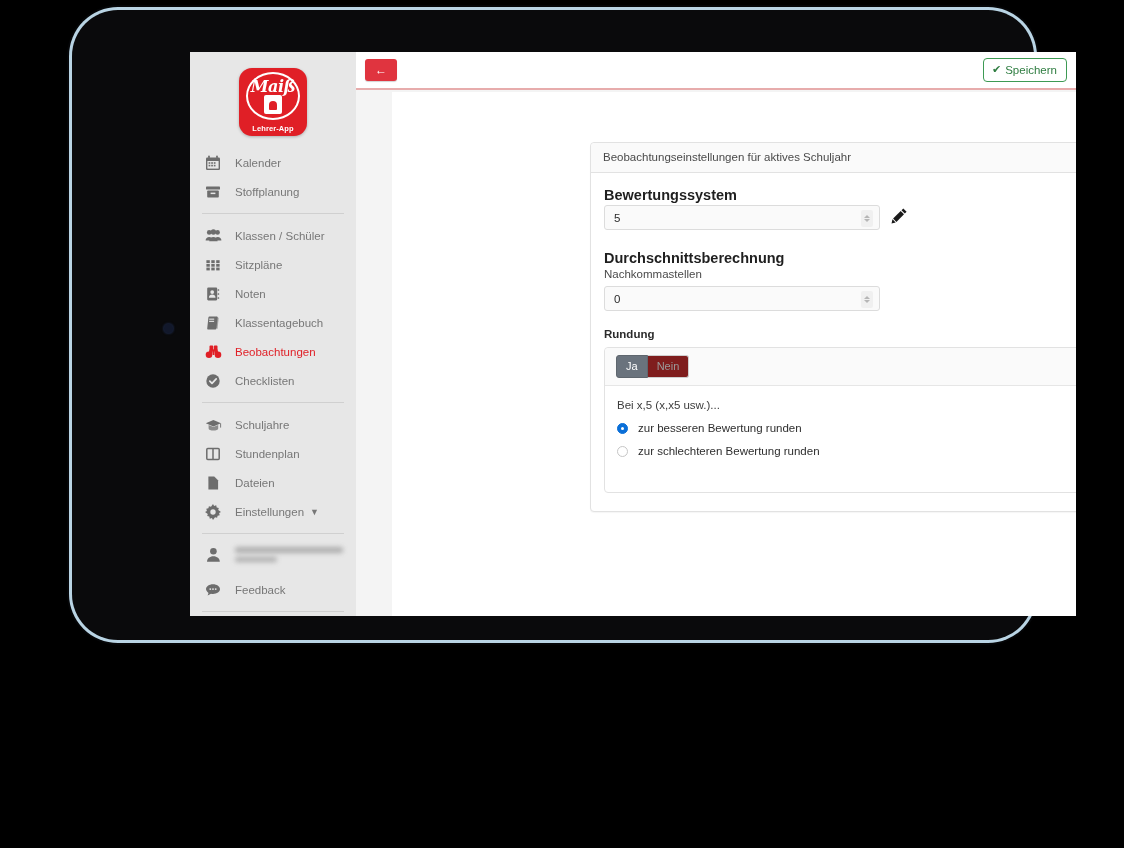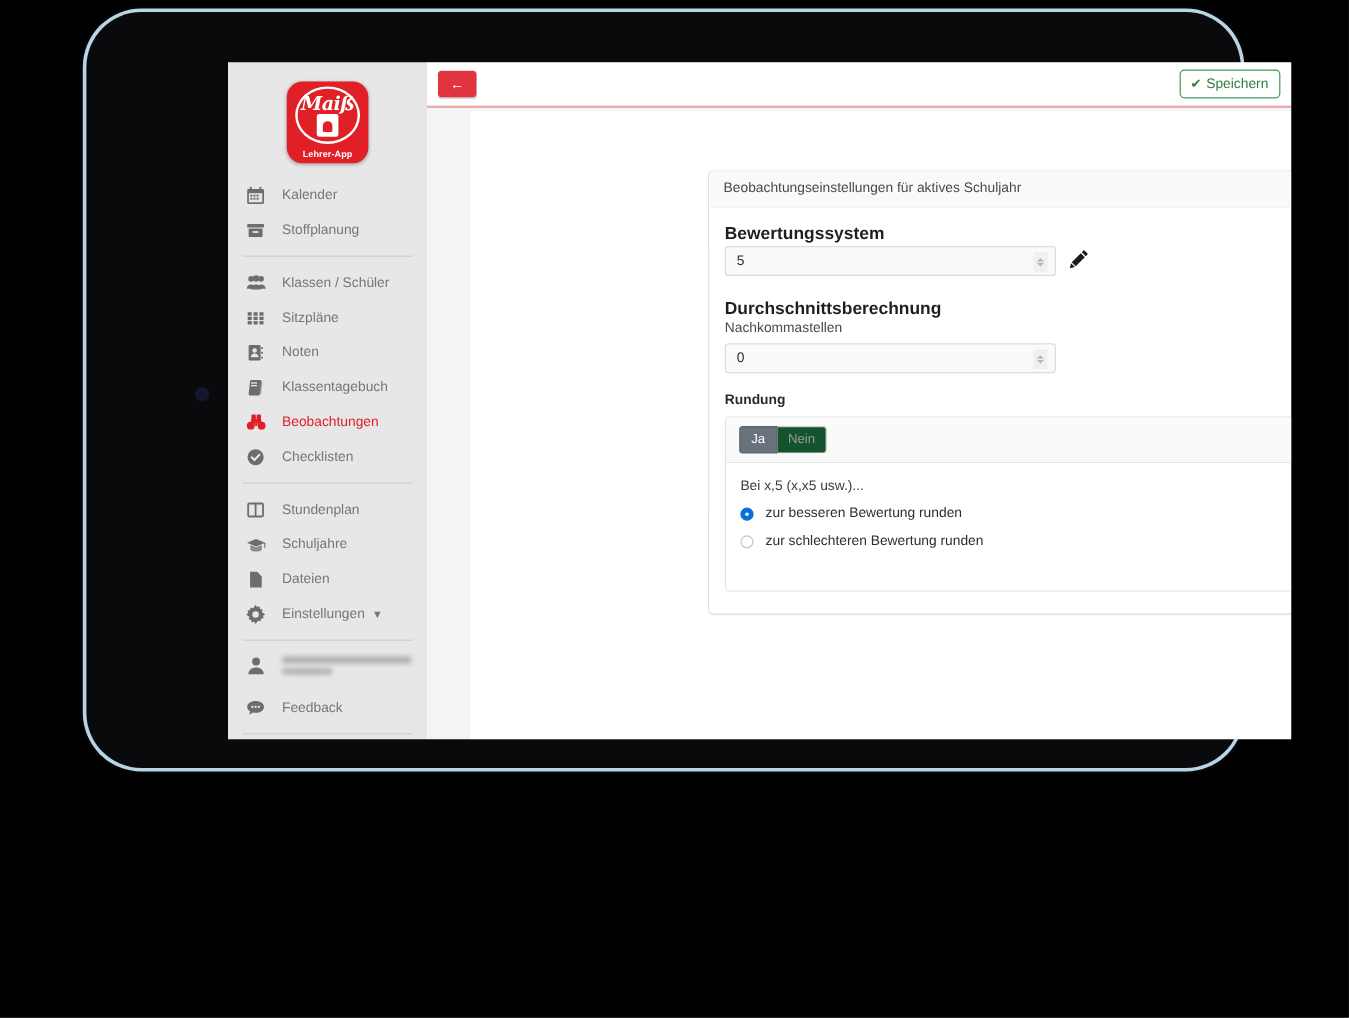--- a/index.html
+++ b/index.html
@@ -268,21 +268,21 @@
     background: #fafafa;
     border-bottom: 1px solid #e6e6e6;
     border-radius: 4px 4px 0 0;
     padding: 7px 11px;
   }
   .btn-group { display: inline-flex; }
   .seg {
     font-size: 11px;
     padding: 4px 9px 5px 9px;
     border: 1px solid #cfcfcf;
-    background: #14532d;
+    background: #7f1d1d;
     color: #9a9a9a;
     cursor: pointer;
     font-family: "Liberation Sans", sans-serif;
   }
   .seg:first-child { border-radius: 3px 0 0 3px; text-align: center; }
   .seg:last-child  { border-radius: 0 3px 3px 0; border-left: none; }
   .seg.active { background: #6a737d; color: #ffffff; border-color: #5e666e; }
 
   .panel-body { padding: 13px 12px 24px 12px; }
   .panel-note {
@@ -442,37 +442,37 @@
               <path d="M4.8 8.1l2.2 2.3 4.2-4.5" stroke="#e7e7e7" stroke-width="1.7" fill="none" stroke-linecap="round" stroke-linejoin="round"></path>
             </svg>
         </span>
         <span>Checklisten</span>
       </div>
 
       <div class="nav-sep"></div>
 
       <div class="nav-item">
         <span class="nav-icon">
-          <svg width="16" height="16" viewBox="0 0 16 16" fill="none" stroke="currentColor" stroke-width="1.5">
-              <rect x="1.8" y="2.6" width="12.4" height="10.8" rx="1"></rect>
-              <line x1="8" y1="2.6" x2="8" y2="13.4"></line>
-            </svg>
-        </span>
-        <span>Stundenplan</span>
-      </div>
-
-      <div class="nav-item">
-        <span class="nav-icon">
           <svg width="17" height="16" viewBox="0 0 17 16" fill="currentColor">
               <path d="M8.4 3.1L16 6.3l-7.6 3.2L.8 6.3z"></path>
               <path d="M3.6 8.1v3.3c0 1.3 2.2 2.2 4.8 2.2s4.8-.9 4.8-2.2V8.1l-4.8 2z" opacity=".75"></path>
               <rect x="15.2" y="6.3" width=".9" height="4.4" rx=".4"></rect>
             </svg>
         </span>
         <span>Schuljahre</span>
+      </div>
+
+      <div class="nav-item">
+        <span class="nav-icon">
+          <svg width="16" height="16" viewBox="0 0 16 16" fill="none" stroke="currentColor" stroke-width="1.5">
+              <rect x="1.8" y="2.6" width="12.4" height="10.8" rx="1"></rect>
+              <line x1="8" y1="2.6" x2="8" y2="13.4"></line>
+            </svg>
+        </span>
+        <span>Stundenplan</span>
       </div>
 
       <div class="nav-item">
         <span class="nav-icon">
           <svg width="16" height="16" viewBox="0 0 16 16" fill="currentColor">
               <path d="M3.4 1.4h5.7l4 4v9.2H3.4z"></path>
               <path d="M9.1 1.4l4 4h-4z" opacity=".5"></path>
             </svg>
         </span>
         <span>Dateien</span>

